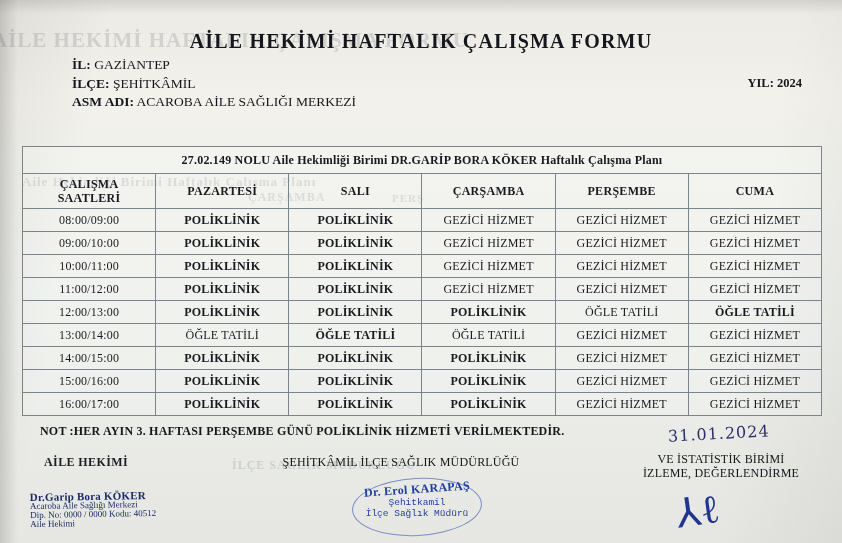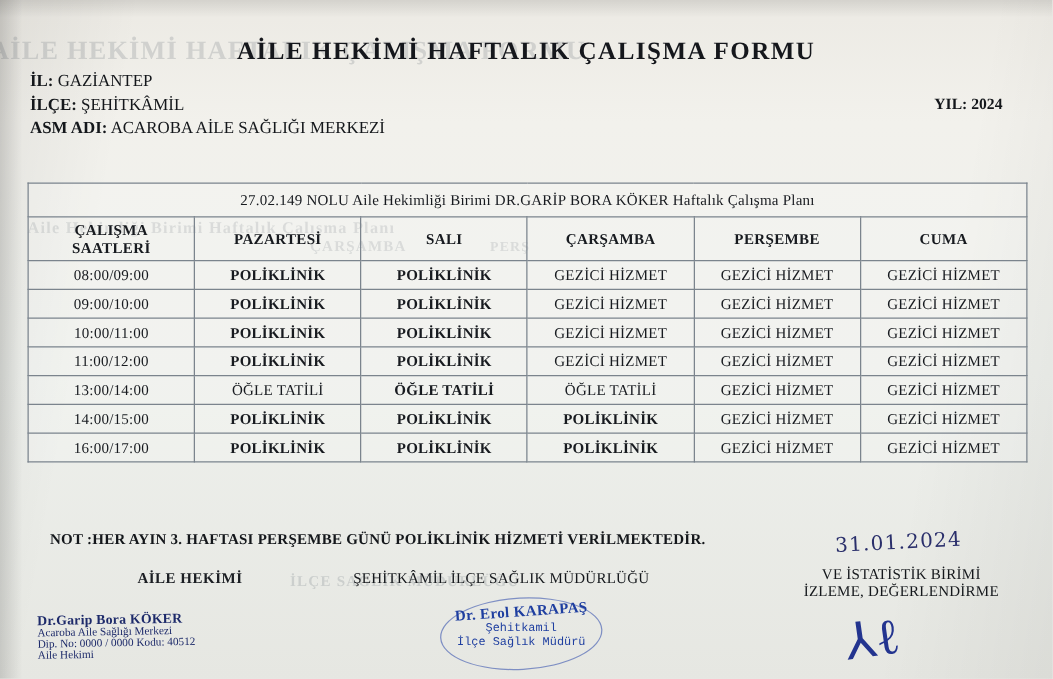--- a/index.html
+++ b/index.html
@@ -46,21 +46,21 @@
     color: #15171c;
   }
   .meta {
     position: absolute;
     left: 24px;
     top: 56px;
     font-size: 13.5px;
     line-height: 18.5px;
     color: #14171b;
   }
-  .meta .lbl { font-weight: bold; }
+  .meta .lbl { font-weight: bold; margin-left: 48px; }
   .meta .val { font-weight: normal; }
   .year {
     position: absolute;
     right: 40px;
     top: 76px;
     font-size: 12.5px;
     font-weight: bold;
     color: #14171b;
   }
 
@@ -81,21 +81,21 @@
     border: 1px solid #7b848d;
     text-align: center;
     font-size: 12px;
     color: #171a1f;
     height: 22px;
     padding: 0 2px;
     font-family: "Liberation Serif", serif;
   }
   .banner-cell {
     font-size: 14.5px;
-    font-weight: normal;
+    font-weight: bold;
     height: 26px !important;
     letter-spacing: .2px;
     color: #121418;
   }
   thead th {
     font-weight: bold;
     font-size: 12.5px;
     height: 34px !important;
     letter-spacing: .3px;
   }
@@ -120,21 +120,21 @@
     font-size: 12px;
     font-weight: bold;
     letter-spacing: .2px;
     color: #14171b;
   }
   .sign-left {
     position: absolute;
     left: 44px;
     top: 455px;
     width: 150px;
-    text-align: right;
+    text-align: left;
     font-size: 12px;
     font-weight: bold;
     letter-spacing: .4px;
     color: #1b1e23;
   }
   .sign-mid {
     position: absolute;
     left: 276px;
     top: 455px;
     width: 250px;
@@ -308,29 +308,45 @@
         </tr>
         <tr>
           <td class="time">11:00/12:00</td>
           <td class="cell pol">POLİKLİNİK</td>
           <td class="cell pol">POLİKLİNİK</td>
           <td class="cell gez">GEZİCİ HİZMET</td>
           <td class="cell gez">GEZİCİ HİZMET</td>
           <td class="cell gez">GEZİCİ HİZMET</td>
         </tr>
         <tr>
+          <td class="time">12:00/13:00</td>
+          <td class="cell pol">POLİKLİNİK</td>
+          <td class="cell pol">POLİKLİNİK</td>
+          <td class="cell pol">POLİKLİNİK</td>
+          <td class="cell ogle">ÖĞLE TATİLİ</td>
+          <td class="cell ogle b">ÖĞLE TATİLİ</td>
+        </tr>
+        <tr>
           <td class="time">13:00/14:00</td>
           <td class="cell ogle">ÖĞLE TATİLİ</td>
           <td class="cell ogle b">ÖĞLE TATİLİ</td>
           <td class="cell ogle">ÖĞLE TATİLİ</td>
           <td class="cell gez">GEZİCİ HİZMET</td>
           <td class="cell gez">GEZİCİ HİZMET</td>
         </tr>
         <tr>
           <td class="time">14:00/15:00</td>
+          <td class="cell pol">POLİKLİNİK</td>
+          <td class="cell pol">POLİKLİNİK</td>
+          <td class="cell pol">POLİKLİNİK</td>
+          <td class="cell gez">GEZİCİ HİZMET</td>
+          <td class="cell gez">GEZİCİ HİZMET</td>
+        </tr>
+        <tr>
+          <td class="time">15:00/16:00</td>
           <td class="cell pol">POLİKLİNİK</td>
           <td class="cell pol">POLİKLİNİK</td>
           <td class="cell pol">POLİKLİNİK</td>
           <td class="cell gez">GEZİCİ HİZMET</td>
           <td class="cell gez">GEZİCİ HİZMET</td>
         </tr>
         <tr>
           <td class="time">16:00/17:00</td>
           <td class="cell pol">POLİKLİNİK</td>
           <td class="cell pol">POLİKLİNİK</td>

